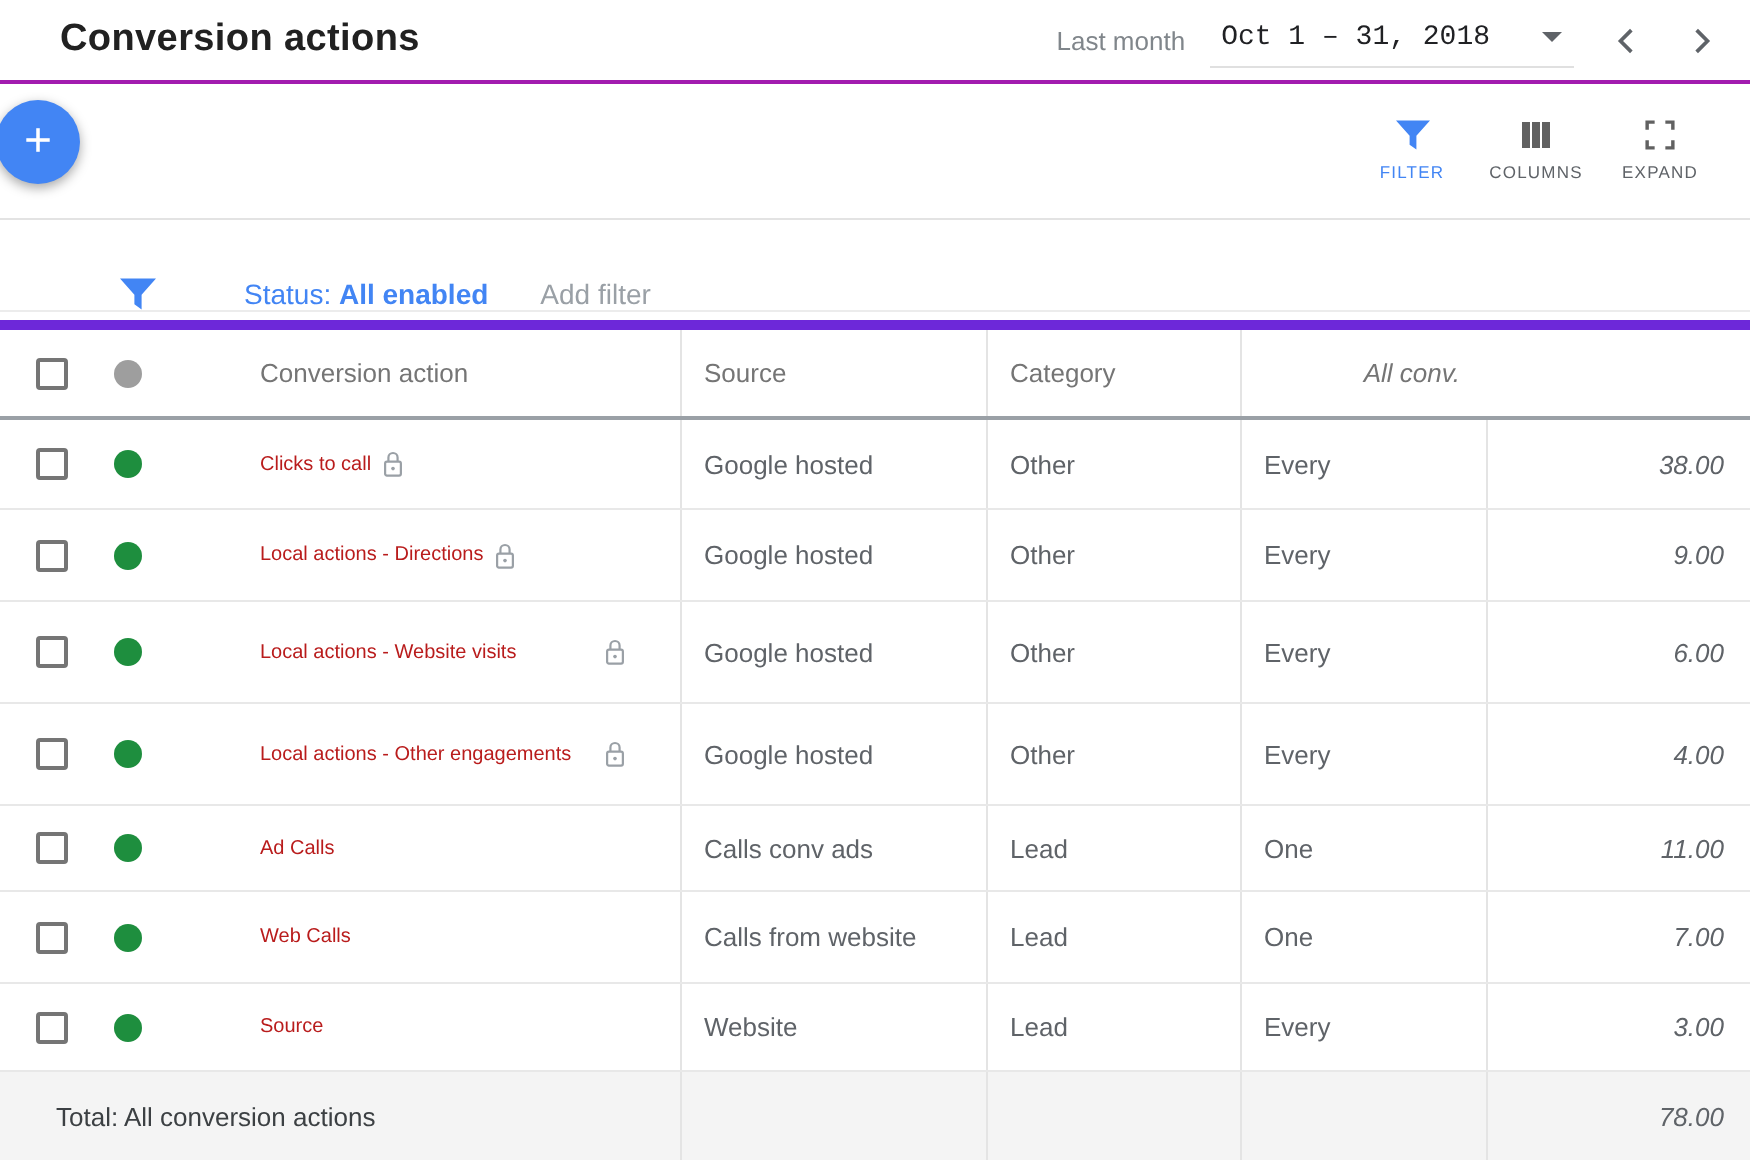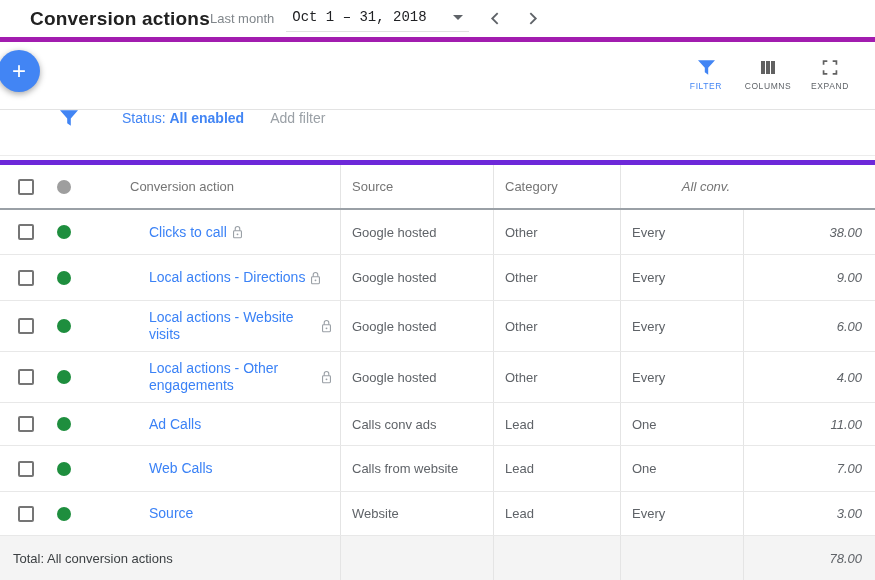--- a/index.html
+++ b/index.html
@@ -1,21 +1,21 @@
 <!DOCTYPE html>
 <html><head>
 <meta charset="utf-8">
 <style>
   * { margin:0; padding:0; box-sizing:border-box; }
   html,body { width:875px; height:580px; overflow:hidden; background:#fff;
     font-family:"Liberation Sans", sans-serif; color:#5f6368; }
 
   
-  .titlebar { height:42px; display:flex; align-items:center; justify-content:flex-start;
-    padding:0 14px 0 30px; border-bottom:5px solid #a21caf; background:#fff; }
+  .titlebar { height:42px; display:flex; align-items:center; justify-content:space-between;
+    padding:0 14px 0 30px; border-bottom:2px solid #a21caf; background:#fff; }
   .page-title { font-size:19px; font-weight:700; color:#212121; letter-spacing:.2px; }
   .date-controls { display:flex; align-items:center; }
   .date-label { font-size:13px; color:#80868b; margin-right:12px; }
   .date-picker { display:flex; align-items:center; cursor:pointer;
     border-bottom:1px solid #e0e0e0; padding:4px 6px 6px 6px;font-family:Liberation Mono, monospace; }
   .date-value { font-size:14px; color:#202124; }
   .caret-down { width:0; height:0; border-left:5px solid transparent; border-right:5px solid transparent;
     border-top:5px solid #5f6368; margin-left:26px; }
   .chev-btn { background:none; border:none; cursor:pointer; padding:4px; margin-left:16px;
     display:flex; align-items:center; }
@@ -25,21 +25,21 @@
     display:flex; align-items:center; justify-content:flex-end; padding-right:14px; background:#fff; }
   .fab { position:absolute; left:-2px; top:8px; width:42px; height:42px; border-radius:50%;
     background:#4285f4; border:none; cursor:pointer; color:#fff; font-size:24px; line-height:40px;
     box-shadow:0 2px 6px rgba(0,0,0,.35); }
   .tool-btn { width:62px; background:none; border:none; cursor:pointer; display:flex;
     flex-direction:column; align-items:center; gap:6px; padding:6px 0; }
   .tool-btn .lbl { font-size:8.5px; letter-spacing:.6px; color:#5f6368; }
   .tool-btn.active .lbl { color:#4285f4; }
 
   
-  .filterbar { height:46px; display:flex; align-items:flex-start; border-bottom:1px solid #ececec; background:#fff; }
+  .filterbar { height:46px; display:flex; align-items:flex-end; border-bottom:1px solid #ececec; background:#fff; }
   .filterbar .funnel { margin-left:60px; }
   .status-chip { margin-left:44px; font-size:14px; color:#4285f4; cursor:pointer; }
   .status-chip b { font-weight:700; }
   .add-filter { margin-left:26px; font-size:14px; color:#9aa0a6; cursor:pointer; }
 
   
   .table { margin-top:4px; border-top:5px solid #6d28d9; }
   .grid-row { display:grid; grid-template-columns:340px 153px 127px 123px 132px; align-items:center; }
   .cell { font-size:13px; color:#5f6368; padding-left:11px; height:100%; display:flex; align-items:center; }
   .cell.sep { border-left:1px solid #e4e4e4; }
@@ -49,21 +49,21 @@
   .name-col { display:flex; align-items:center; padding-left:18px; height:100%; }
   .checkbox { width:16px; height:16px; border:2px solid #757575; border-radius:2px; background:#fff;
     cursor:pointer; flex:none; }
   .dot { width:14px; height:14px; border-radius:50%; flex:none; margin-left:23px; }
   .dot.gray { background:#9e9e9e; }
   .dot.green { background:#1e8e3e; }
   .head-label { margin-left:59px; font-size:13px; color:#757575; }
   .trow { border-bottom:1px solid #e8e8e8; background:#fff; }
   .h45{height:45px} .h46{height:46px} .h51{height:51px} .h43{height:43px} .h44{height:44px}
   .name-wrap { margin-left:59px; display:flex; align-items:center; flex:1; }
-  .link { font-size:14px; color:#3b82f6; cursor:pointer; line-height:17px;margin-left:19px; }
+  .link { font-size:10px; color:#b91c1c; cursor:pointer; line-height:17px; }
   .name-fixed { width:172px; }
   .lock { margin-left:5px; flex:none; }
   .lock.side { margin-left:auto; margin-right:28px; }
 
   .total-row { height:46px; background:#f4f4f4; border-bottom:1px solid #e0e0e0; }
   .total-label { font-size:13px; color:#3c4043; padding-left:20px; }
   .total-row .cell.sep { height:100%; }
 
   svg { display:block; }
 </style>
@@ -268,20 +268,20 @@
         <span class="link">Source</span>
       </div>
     </div>
     <div class="cell sep">Website</div>
     <div class="cell sep">Lead</div>
     <div class="cell sep">Every</div>
     <div class="cell sep num">3.00</div>
   </div>
 
   <div class="grid-row total-row">
-    <div class="cell total-label" style="padding-left:13px">Total: All conversion actions</div>
+    <div class="cell total-label" style="padding-left:28px">Total: All conversion actions</div>
     <div class="cell sep"></div>
     <div class="cell sep"></div>
     <div class="cell sep"></div>
     <div class="cell sep num">78.00</div>
   </div>
 
 </div>
 
 </body></html>

